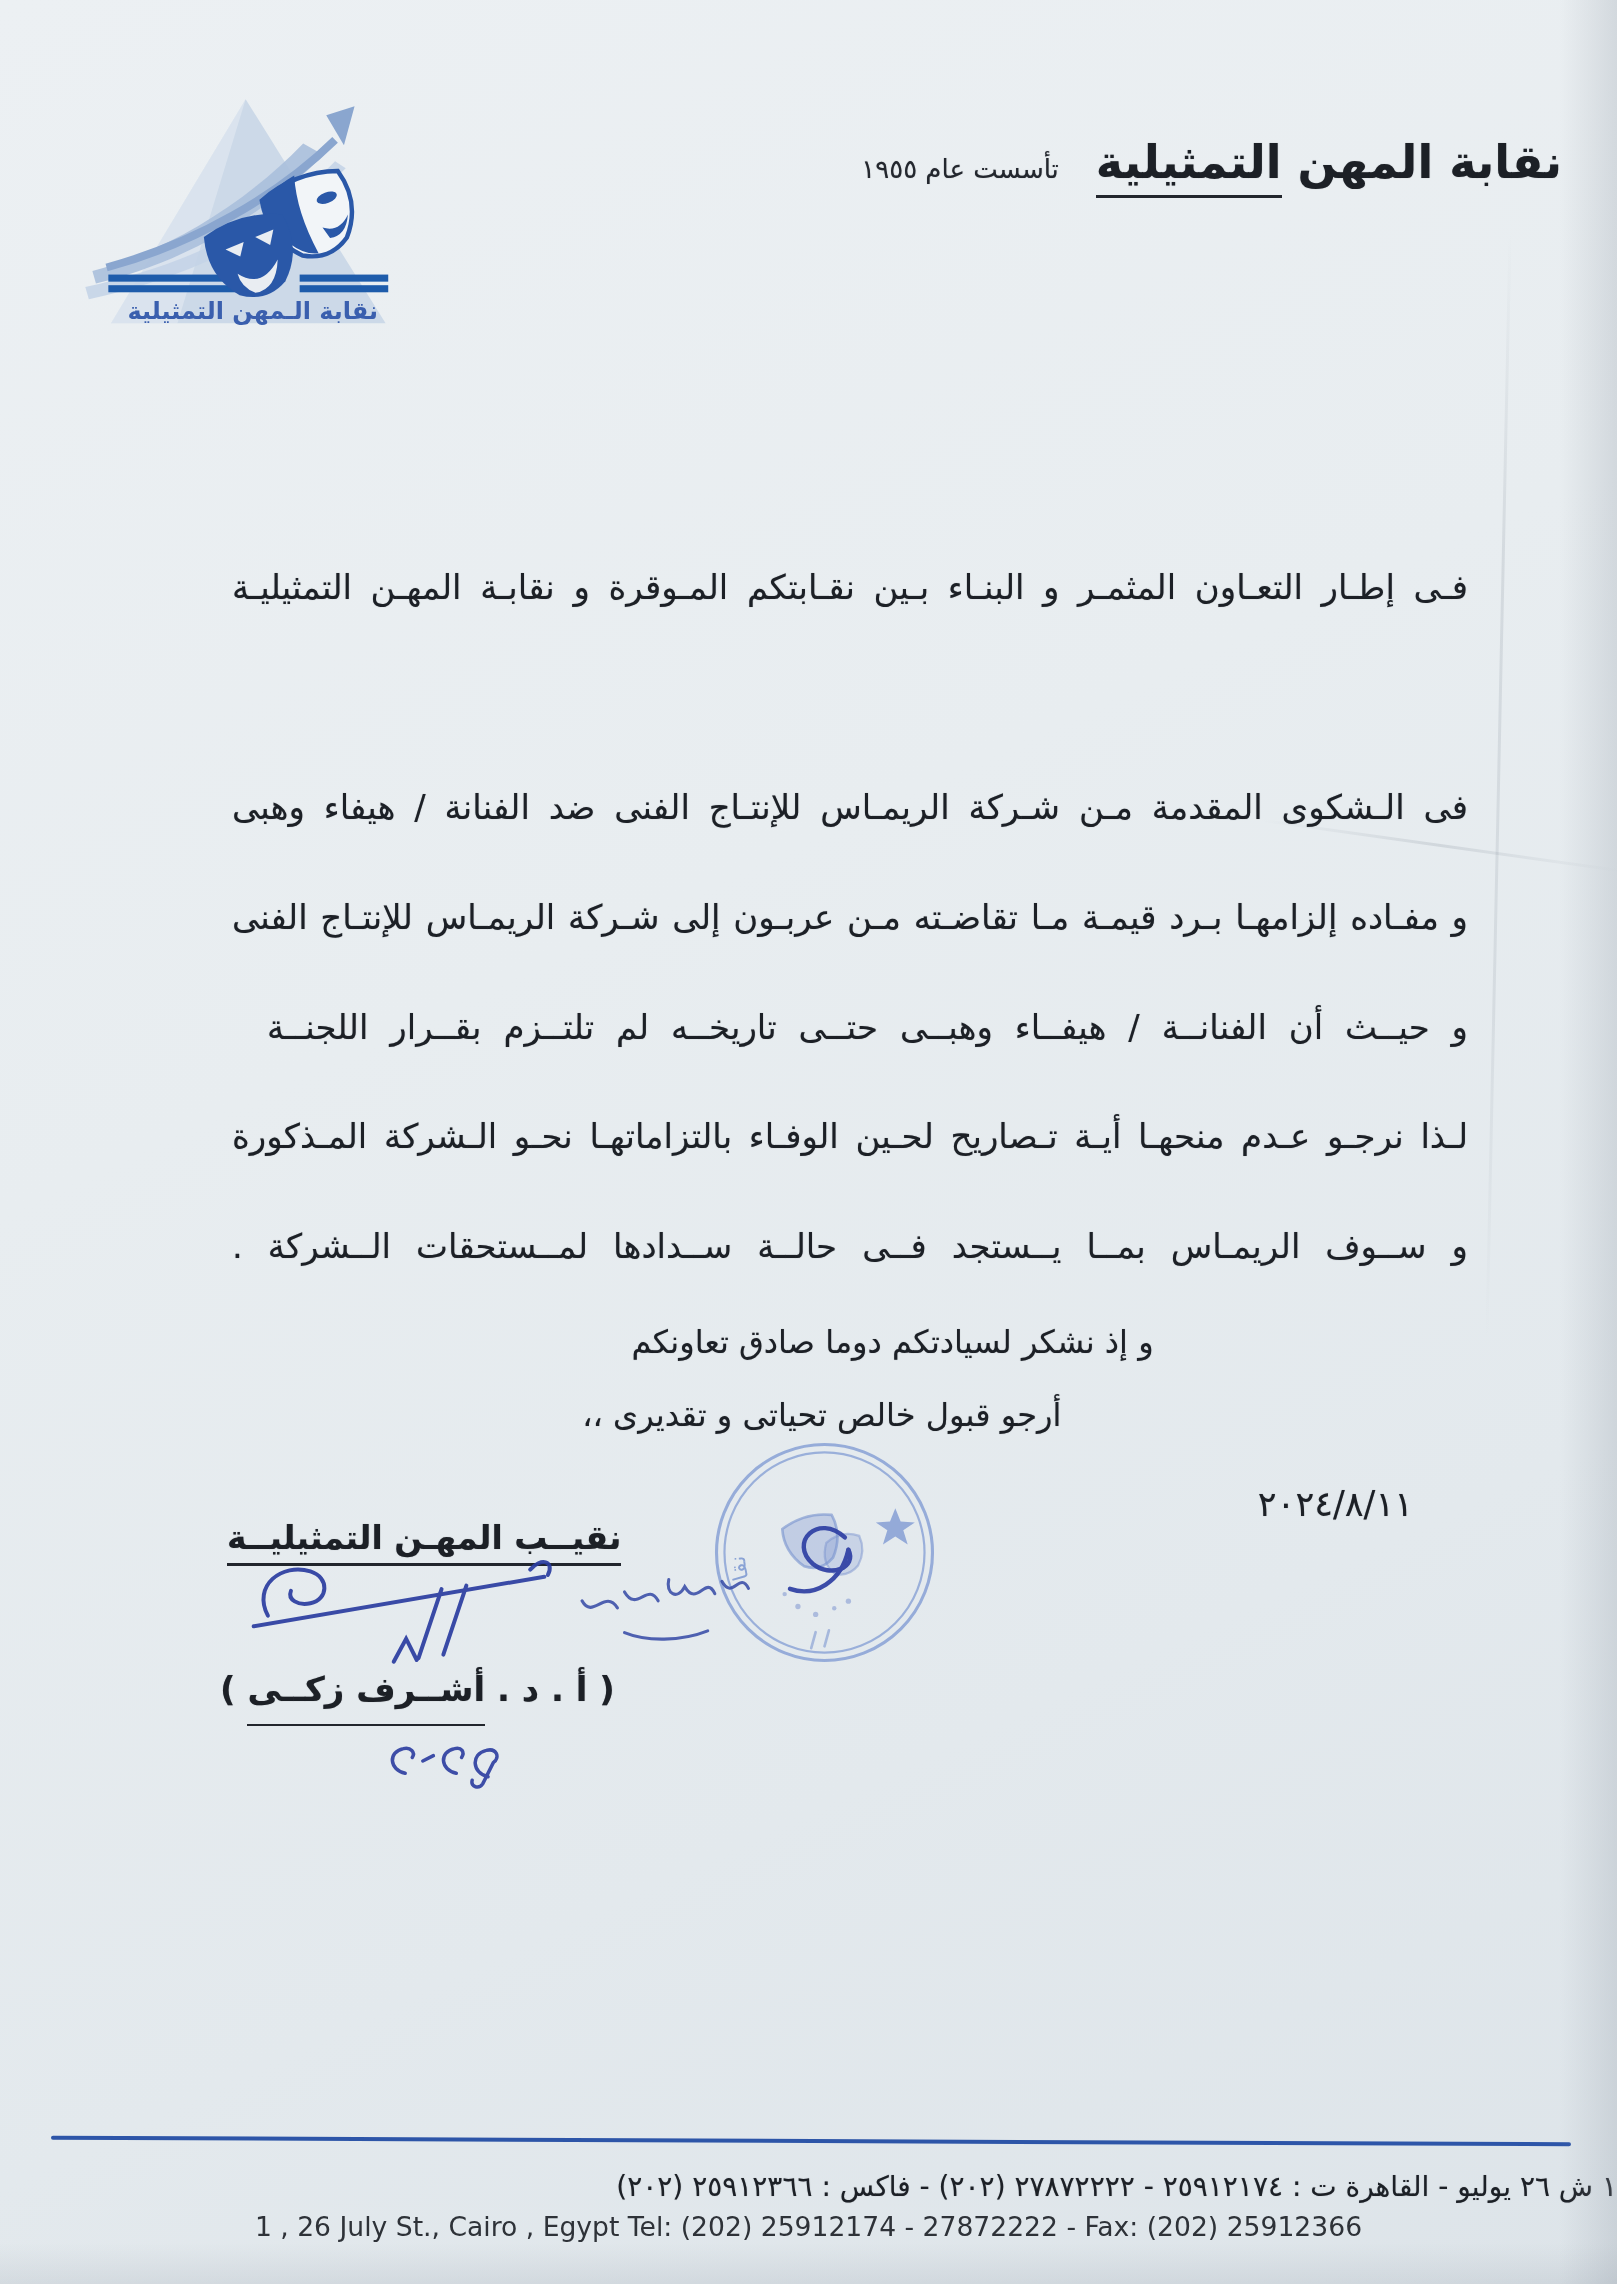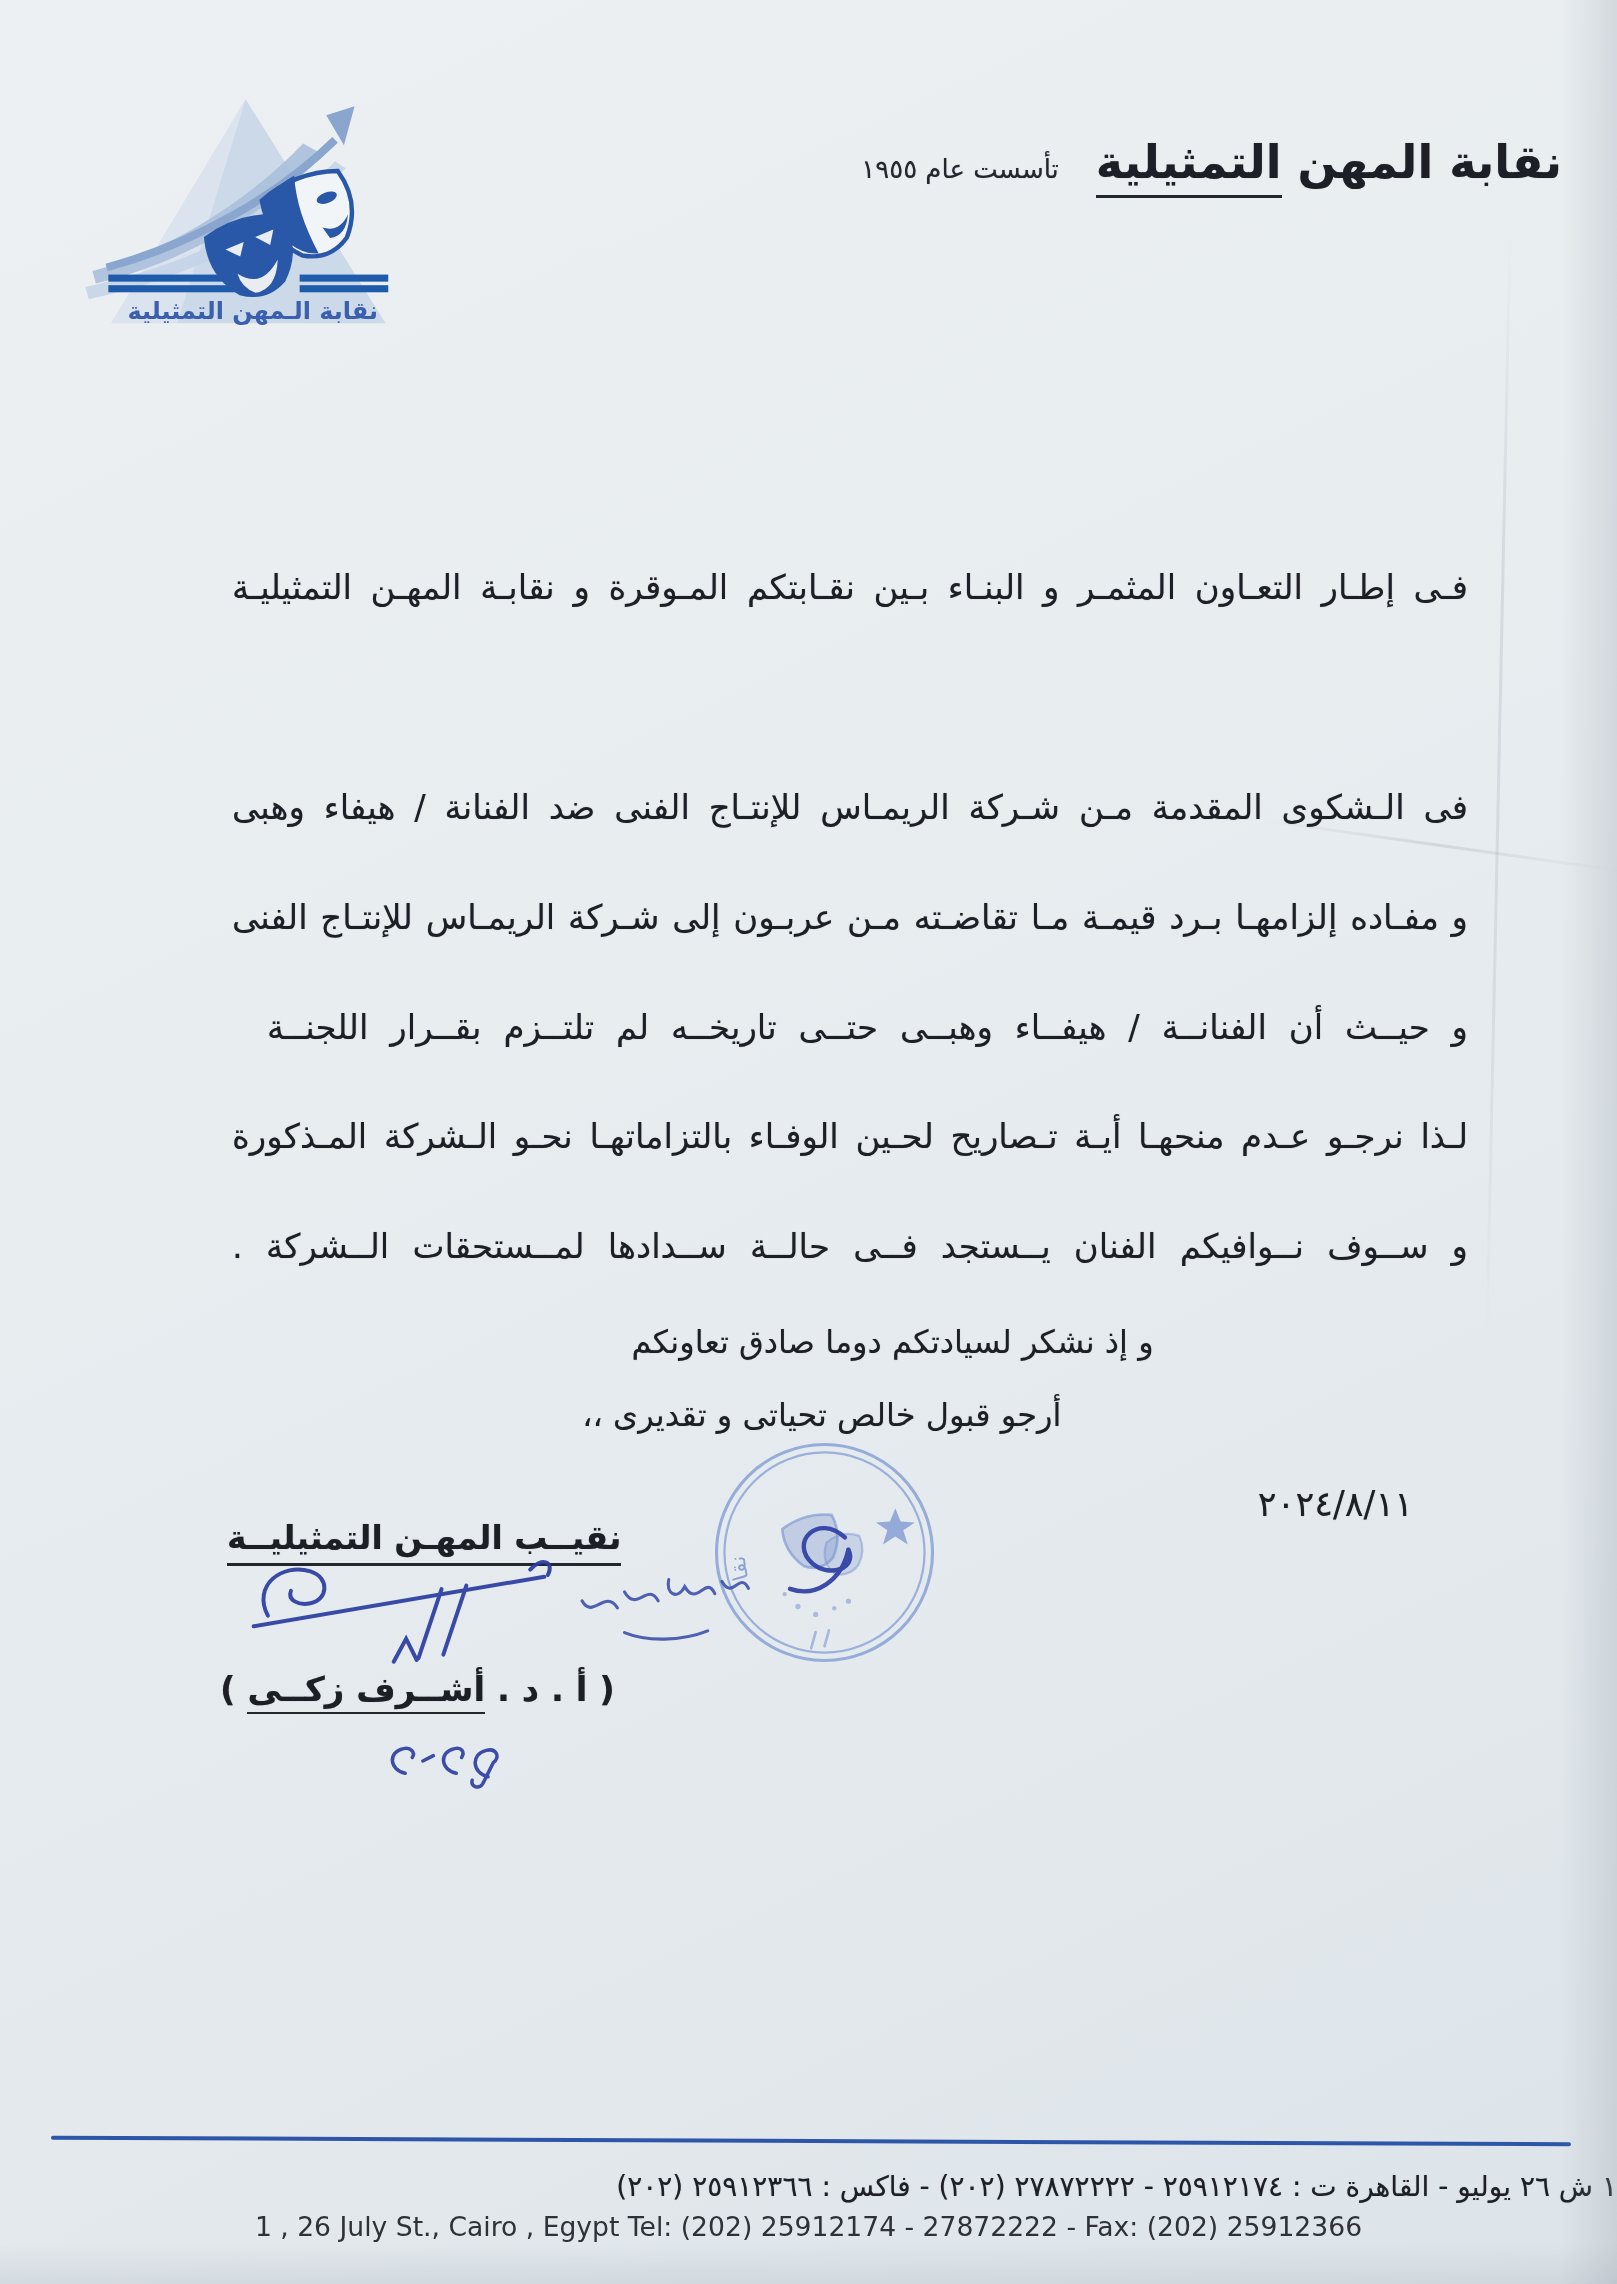--- a/index.html
+++ b/index.html
@@ -8,21 +8,21 @@
     width:1617px;height:2284px;
     background:linear-gradient(155deg,#ecf0f3 0%,#e8edf0 40%,#e3e9ed 72%,#dde4e9 100%);
     overflow:hidden;
     font-family:"DejaVu Sans", sans-serif;
     direction:rtl;
     color:#1c2026;
   }
   .abs{position:absolute;}
   .ink{text-shadow:0 0 0.9px rgba(28,32,40,.45);}
   .ul{border-bottom:3.5px solid #22262d;padding-bottom:6px;}
-  .ul-thin{border-bottom:2.7px solid #22262d;padding-bottom:3px;}
+  .ul-thin{border-bottom:2.7px solid #22262d;padding-bottom:15px;}
 
   
   #header{top:135px;right:55px;display:flex;flex-direction:row;align-items:baseline;gap:37px;direction:rtl;}
   #header .title{font-size:46px;font-weight:bold;letter-spacing:0.9px;white-space:nowrap;}
   #header .established{font-size:26px;white-space:nowrap;color:#23272e;}
 
   
   #logo{left:71px;top:62px;width:390px;height:310px;}
 
   
@@ -111,21 +111,21 @@
     <div class="established">تأسست عام ١٩٥٥</div>
   </div>
 
 
 
   <div id="bl0" class="abs ink body-line">فـى إطـار التعـاون المثمـر و البنـاء بـين نقـابتكم المـوقرة و نقابـة المهـن التمثيليـة</div>
   <div id="bl2" class="abs ink body-line">فى الـشكوى المقدمة مـن شـركة الريمـاس للإنتـاج الفنى ضد الفنانة / هيفاء وهبى</div>
   <div id="bl3" class="abs ink body-line">و مفـاده إلزامهـا بـرد قيمـة مـا تقاضـته مـن عربـون إلى شـركة الريمـاس للإنتـاج الفنى</div>
   <div id="bl4" class="abs ink body-line">و حيــث أن الفنانــة / هيفــاء وهبــى حتــى تاريخــه لم تلتــزم بقــرار اللجنــة</div>
   <div id="bl5" class="abs ink body-line">لـذا نرجـو عـدم منحهـا أيـة تـصاريح لحـين الوفـاء بالتزاماتهـا نحـو الـشركة المـذكورة</div>
-  <div id="bl6" class="abs ink body-line">و ســوف نــوافيكم الفنان يــستجد فــى حالــة ســدادها لمــستحقات الــشركة .</div>
+  <div id="bl6" class="abs ink body-line">و ســوف الريمـاس بمــا يــستجد فــى حالــة ســدادها لمــستحقات الــشركة .</div>
 
   <div id="closing1" class="abs ink">و إذ نشكر لسيادتكم دوما صادق تعاونكم</div>
   <div id="closing2" class="abs ink">أرجو قبول خالص تحياتى و تقديرى ،،</div>
 
   <div id="date" class="abs ink">٢٠٢٤/٨/١١</div>
 
   <div id="sig-title" class="abs ink"><span class="ul">نقيــب المهـن التمثيليــة</span></div>
 
   <svg id="sig-svg" class="abs" viewBox="0 0 430 160" aria-hidden="true">
     <g stroke="#2b3da0" stroke-width="4.5" fill="none" stroke-linecap="round" opacity="0.92">

